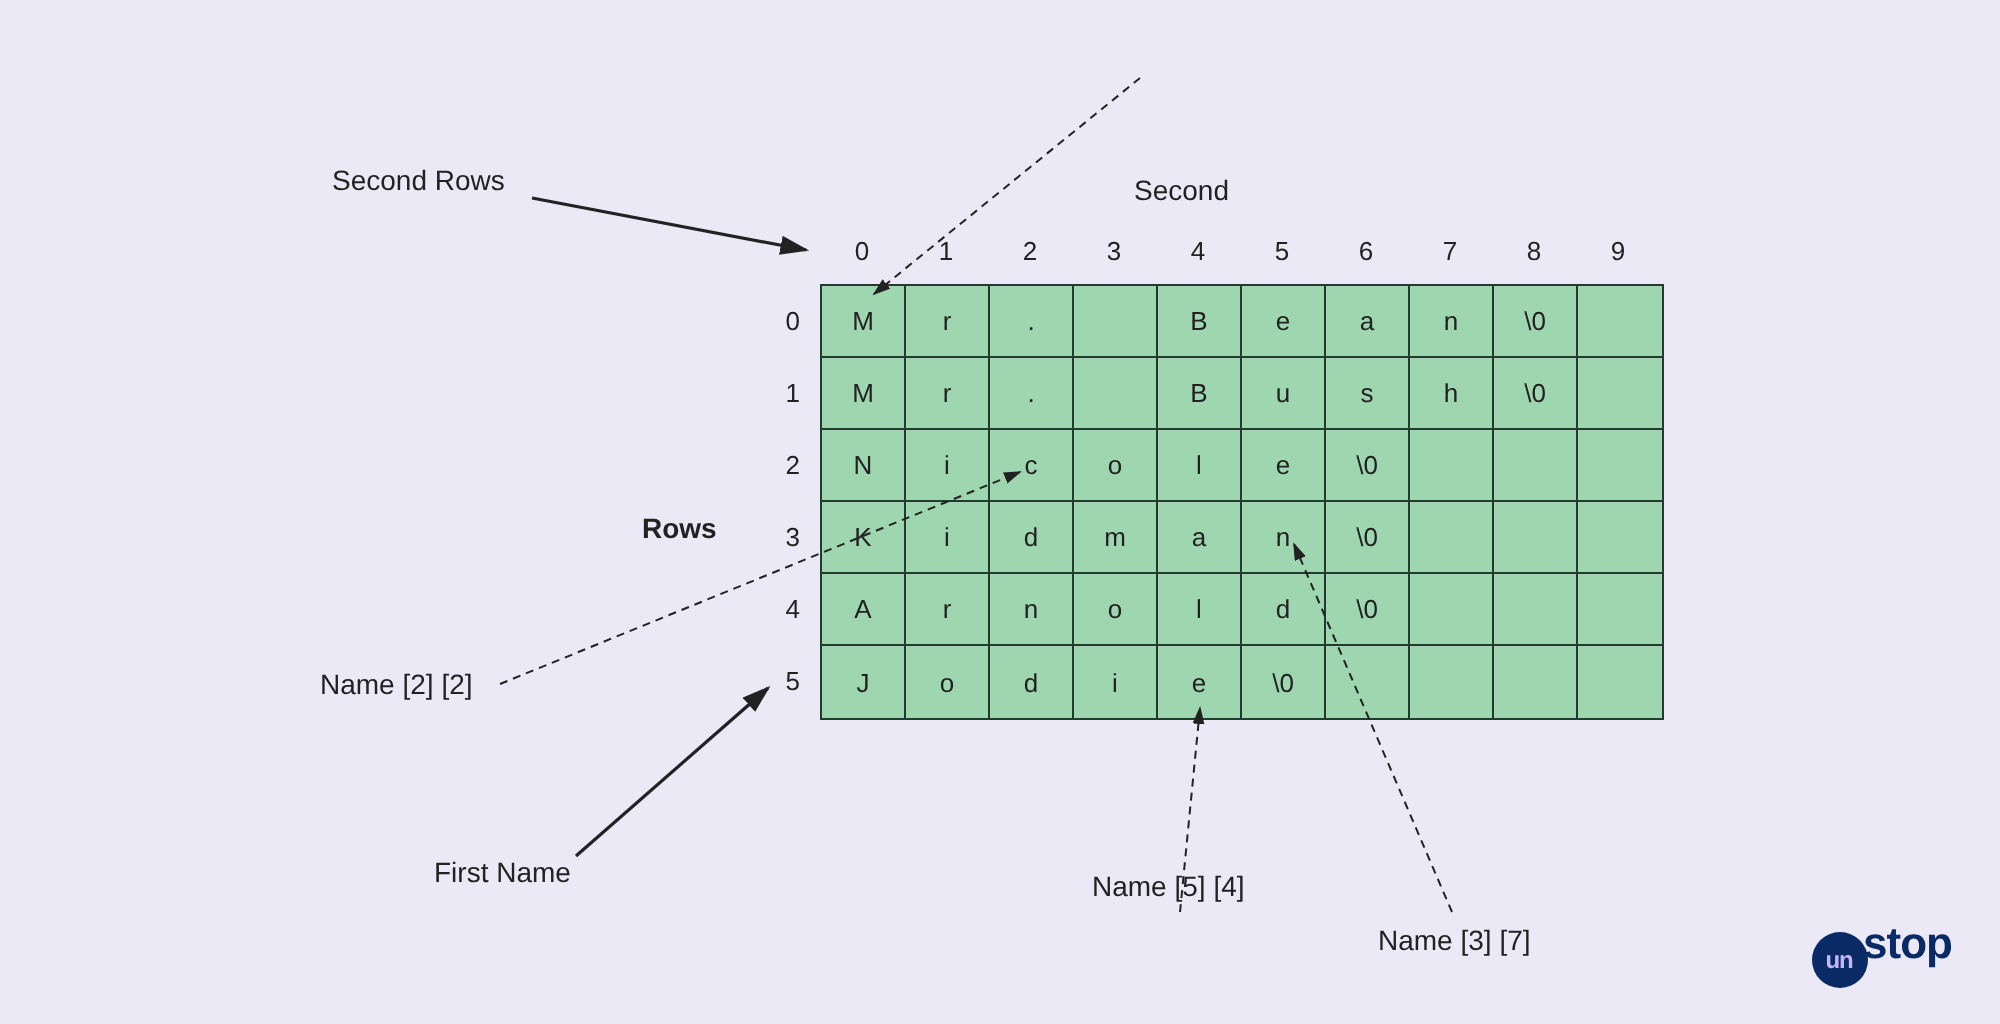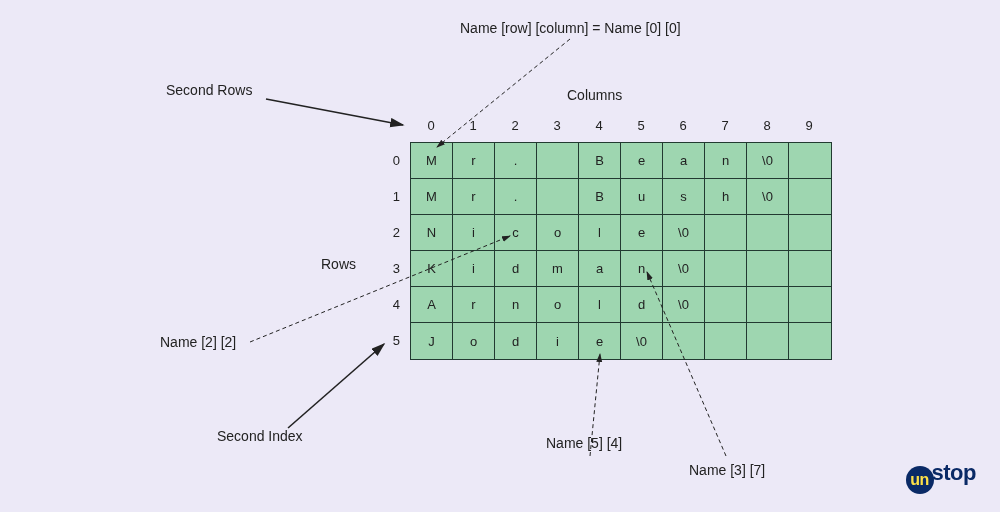--- a/index.html
+++ b/index.html
@@ -18,21 +18,21 @@
     height: 512px;
   }
   .label {
     position: absolute;
     font-size: 14px;
     white-space: nowrap;
   }
   .label.title-top { left: 460px; top: 20px; }
   .label.second-index { left: 166px; top: 82px; }
   .label.columns-label { left: 567px; top: 87px; }
-  .label.rows-label { left: 321px; top: 256px; }
+  .label.rows-label { left: 321px; top: 256px; font-weight: bold; }
   .label.name22 { left: 160px; top: 334px; }
   .label.first-index { left: 217px; top: 428px; }
   .label.name54 { left: 546px; top: 435px; }
   .label.name35 { left: 689px; top: 462px; }
 
   
   .grid {
     position: absolute;
     left: 410px;
     top: 142px;
@@ -100,39 +100,38 @@
     font-weight: 700;
     font-size: 22px;
     color: #0a2a66;
     letter-spacing: -0.5px;
   }
   .logo .mark {
     display: inline-flex;
     width: 28px; height: 28px;
     border-radius: 50%;
     background: #0a2a66;
-    color: #fde047;
+    color: #c4b5fd;
     align-items: center;
     justify-content: center;
-    font-size: 16px;
+    font-size: 12px;
     margin-right: -2px;
     vertical-align: -5px;
   }
 </style>
 </head>
 <body>
 
 <div class="stage">
 
-  <div class="label title-top">Name [row] [column] = Name [0] [0]</div>
   <div class="label second-index">Second Rows</div>
-  <div class="label columns-label">Columns</div>
+  <div class="label columns-label">Second</div>
   <div class="label rows-label">Rows</div>
   <div class="label name22">Name [2] [2]</div>
-  <div class="label first-index">Second Index</div>
+  <div class="label first-index">First Name</div>
   <div class="label name54">Name [5] [4]</div>
   <div class="label name35">Name [3] [7]</div>
 
   <div class="col-headers" id="col-headers">
       <div class="col-hdr">0</div>
       <div class="col-hdr">1</div>
       <div class="col-hdr">2</div>
       <div class="col-hdr">3</div>
       <div class="col-hdr">4</div>
       <div class="col-hdr">5</div>

